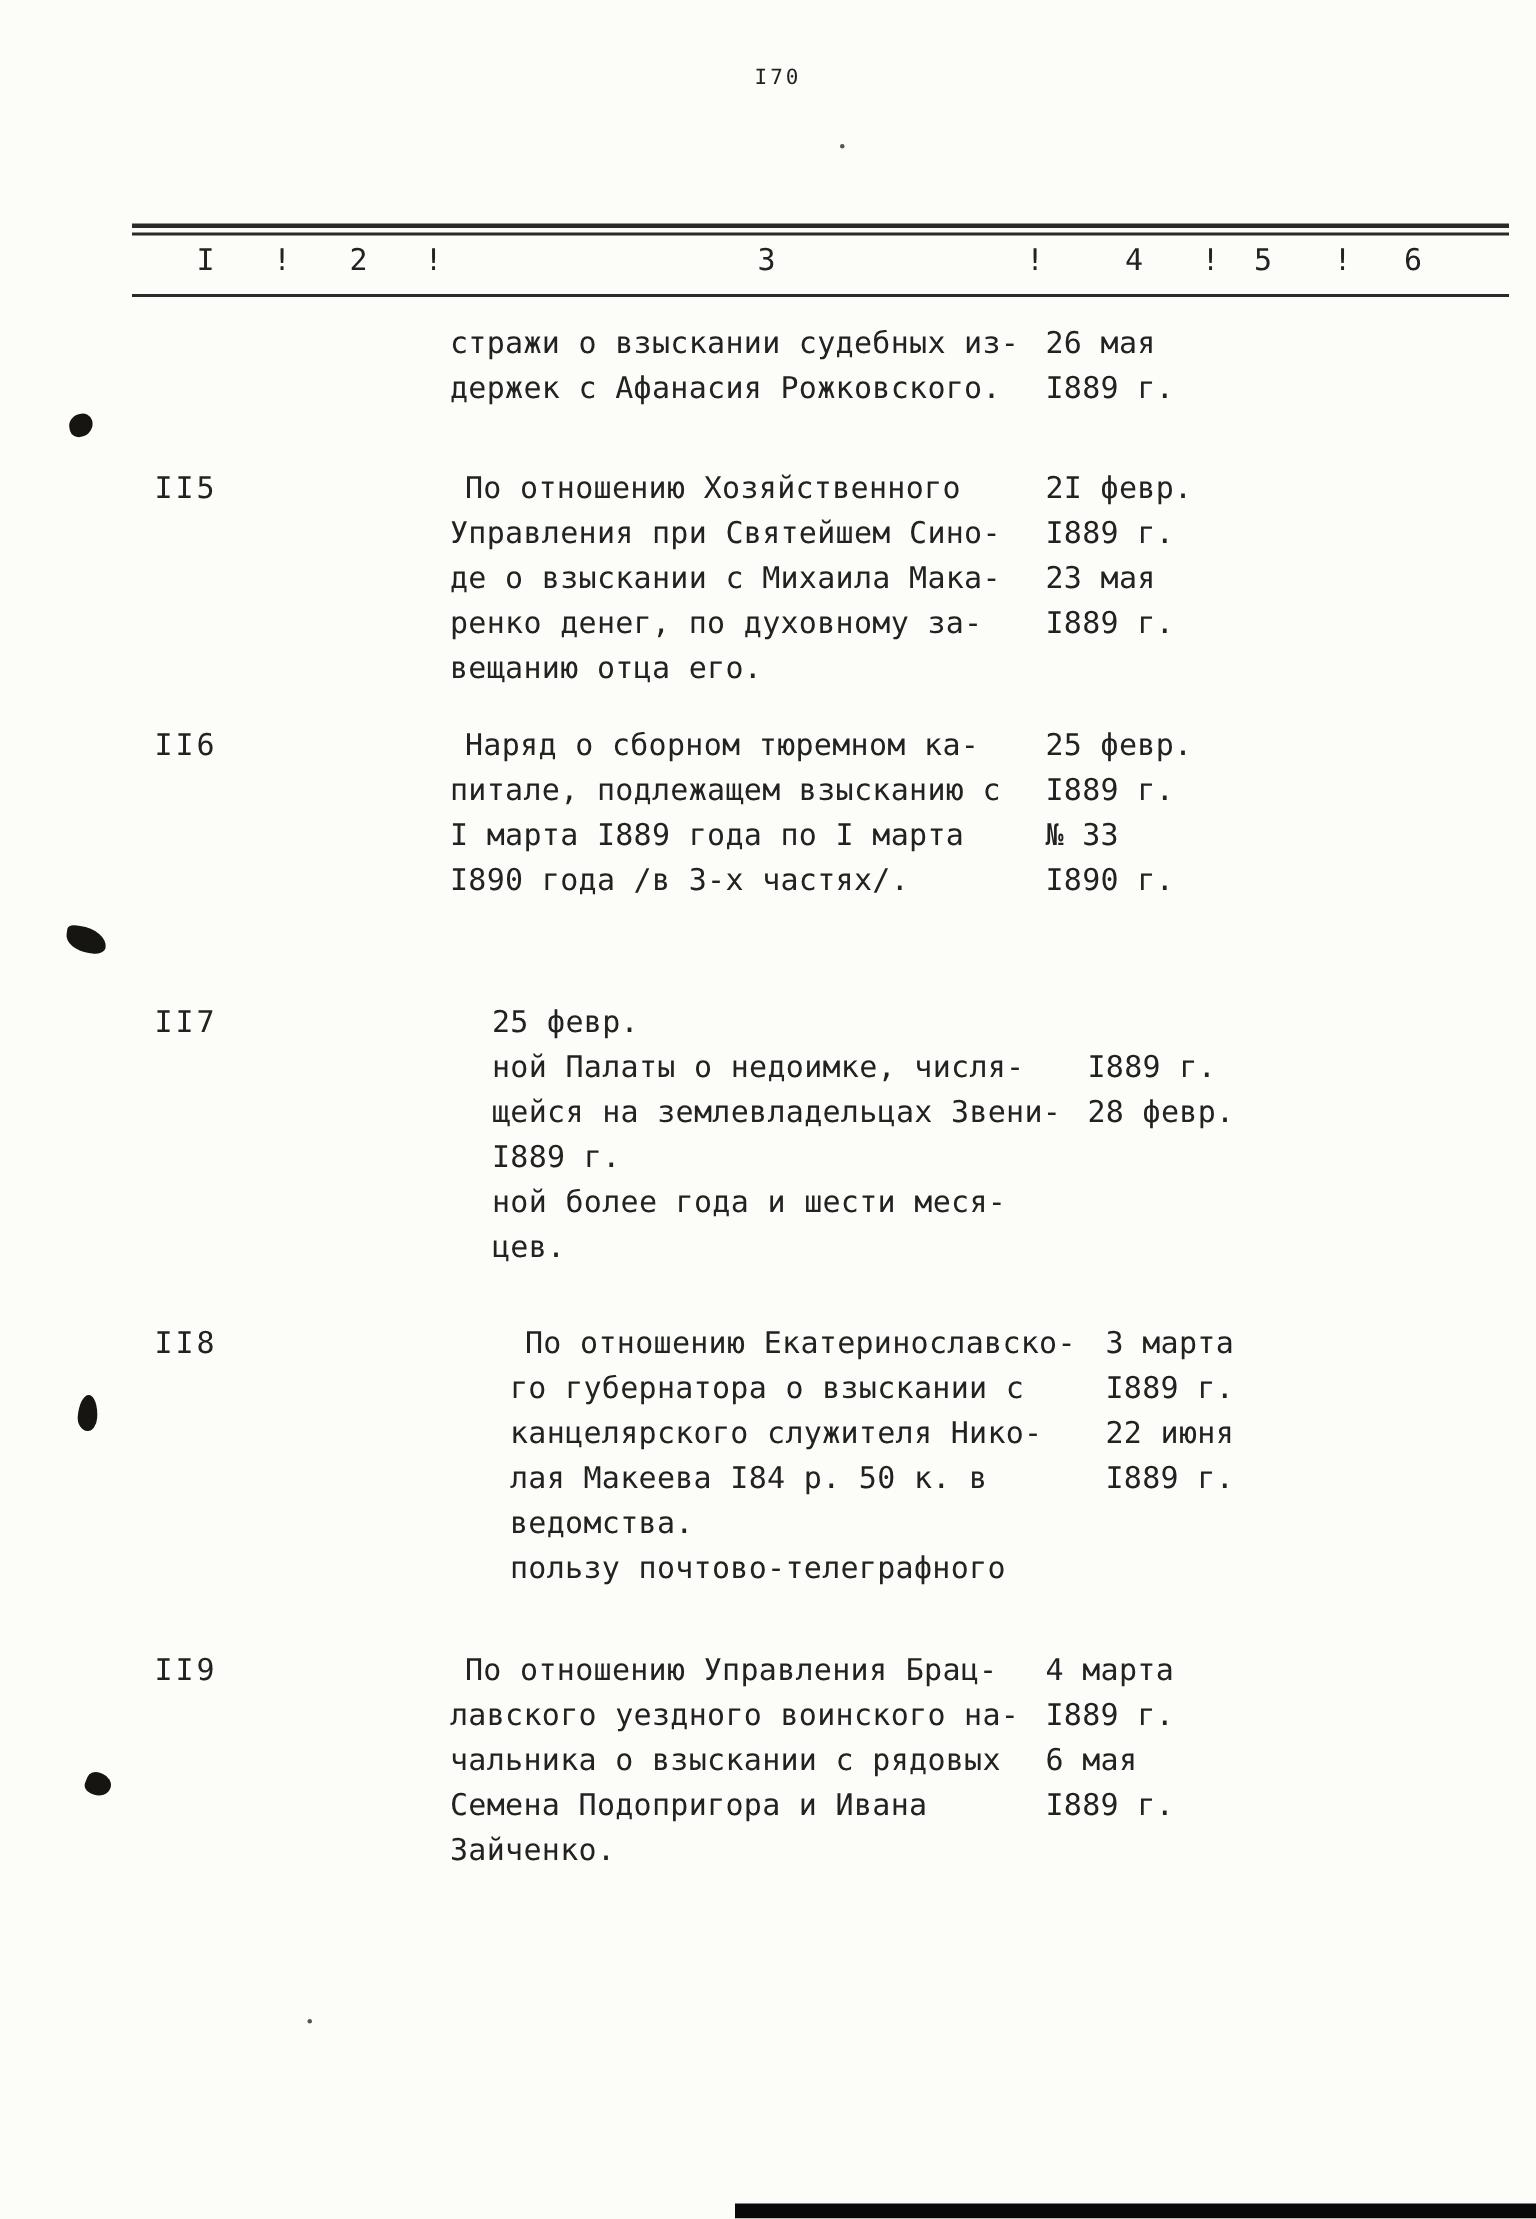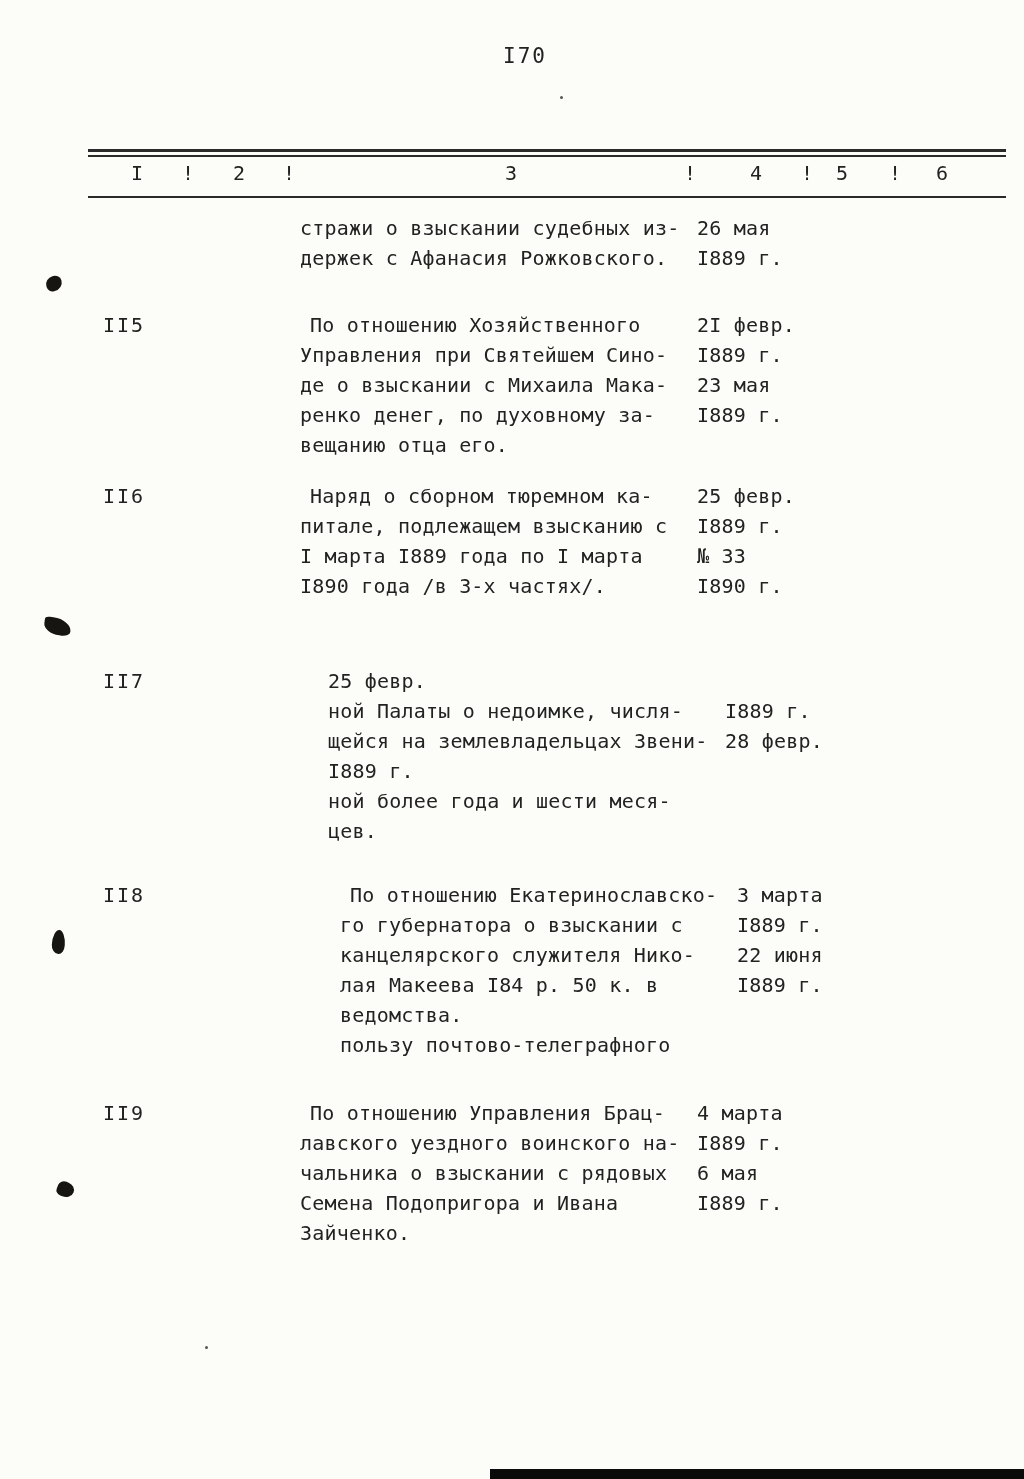--- a/index.html
+++ b/index.html
@@ -5,21 +5,21 @@
   html,body{margin:0;padding:0;}
   body{
     width:1024px;height:1479px;position:relative;overflow:hidden;
     background:#fcfcf9;
     font-family:"DejaVu Sans Mono","Liberation Mono",monospace;
     color:#222;
   }
   .page{position:absolute;inset:0;}
   .page-number{
     position:absolute;left:503px;top:44px;
-    font-size:21px;letter-spacing:2px;
+    font-size:14px;letter-spacing:2px;
   }
   .rule{position:absolute;left:88px;width:918px;background:#2a2a2a;}
   .rule.t1{top:149px;height:3px;}
   .rule.t2{top:155px;height:2px;}
   .rule.b{top:196px;height:2px;}
   .head-cell{
     position:absolute;top:161px;font-size:20px;letter-spacing:1px;
   }
   .entry{position:absolute;left:0;width:1024px;}
   .entry-number{

